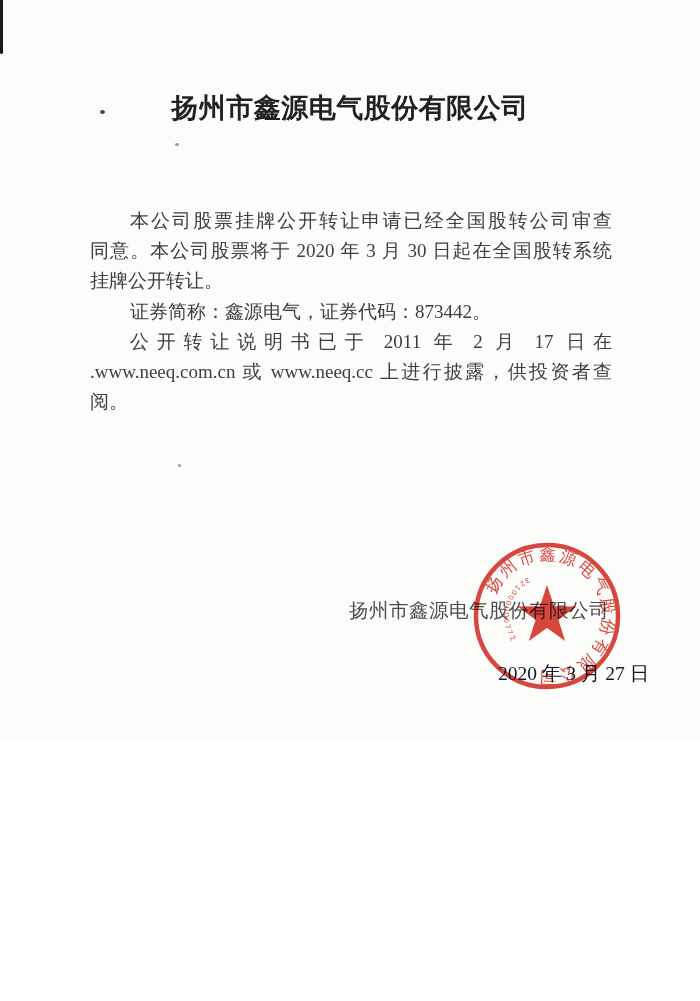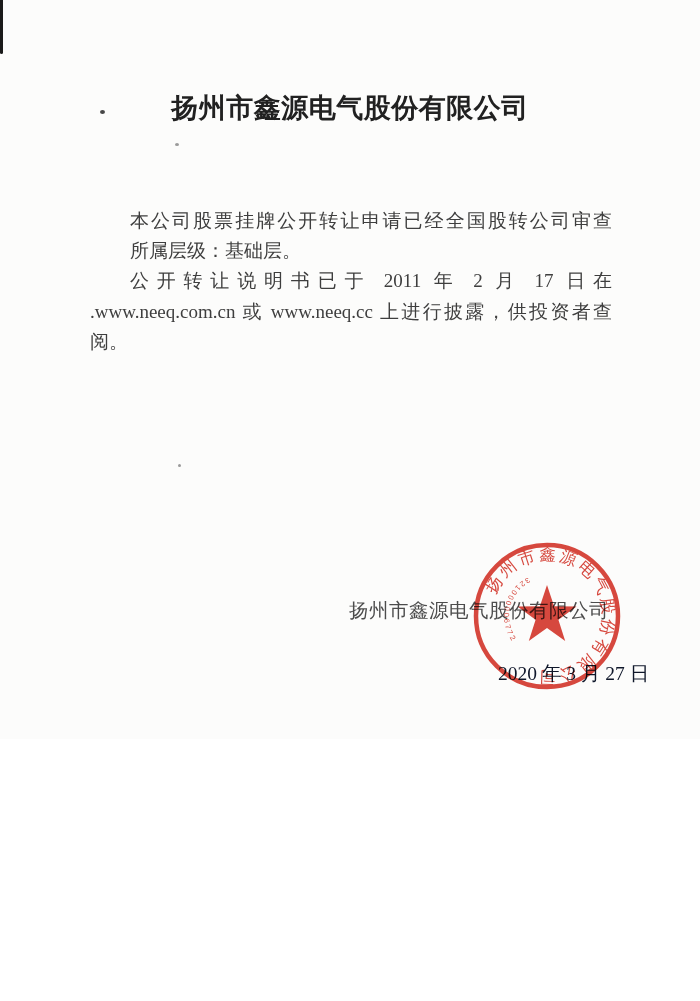--- a/index.html
+++ b/index.html
@@ -97,21 +97,23 @@
   <div class="artifact speck-3"></div>
   <div class="artifact speck-4"></div>
   <div class="artifact speck-5"></div>
 
   <div class="title-block">
     <div class="title-line">扬州市鑫源电气股份有限公司</div>
   </div>
 
   <div class="body-block">
     <div class="body-line indent stretch">本公司股票挂牌公开转让申请已经全国股转公司审查</div>
-    <div class="body-line indent">所属层级：基础层。</div>
+    <div class="body-line stretch">同意。本公司股票将于 2020 年 3 月 30 日起在全国股转系统</div>
+    <div class="body-line">挂牌公开转让。</div>
+    <div class="body-line indent">证券简称：鑫源电气，证券代码：873442。</div>
     <div class="body-line indent stretch">公开转让说明书已于 2011 年 2 月 17 日在</div>
     <div class="body-line stretch">.www.neeq.com.cn 或 www.neeq.cc 上进行披露，供投资者查</div>
     <div class="body-line">阅。</div>
   </div>
 
   <div class="signature-company">扬州市鑫源电气股份有限公司</div>
   <div class="signature-date">2020 年 3 月 27 日</div>
 
   <svg class="seal" viewBox="0 0 150 150" xmlns="http://www.w3.org/2000/svg">
     <defs>

